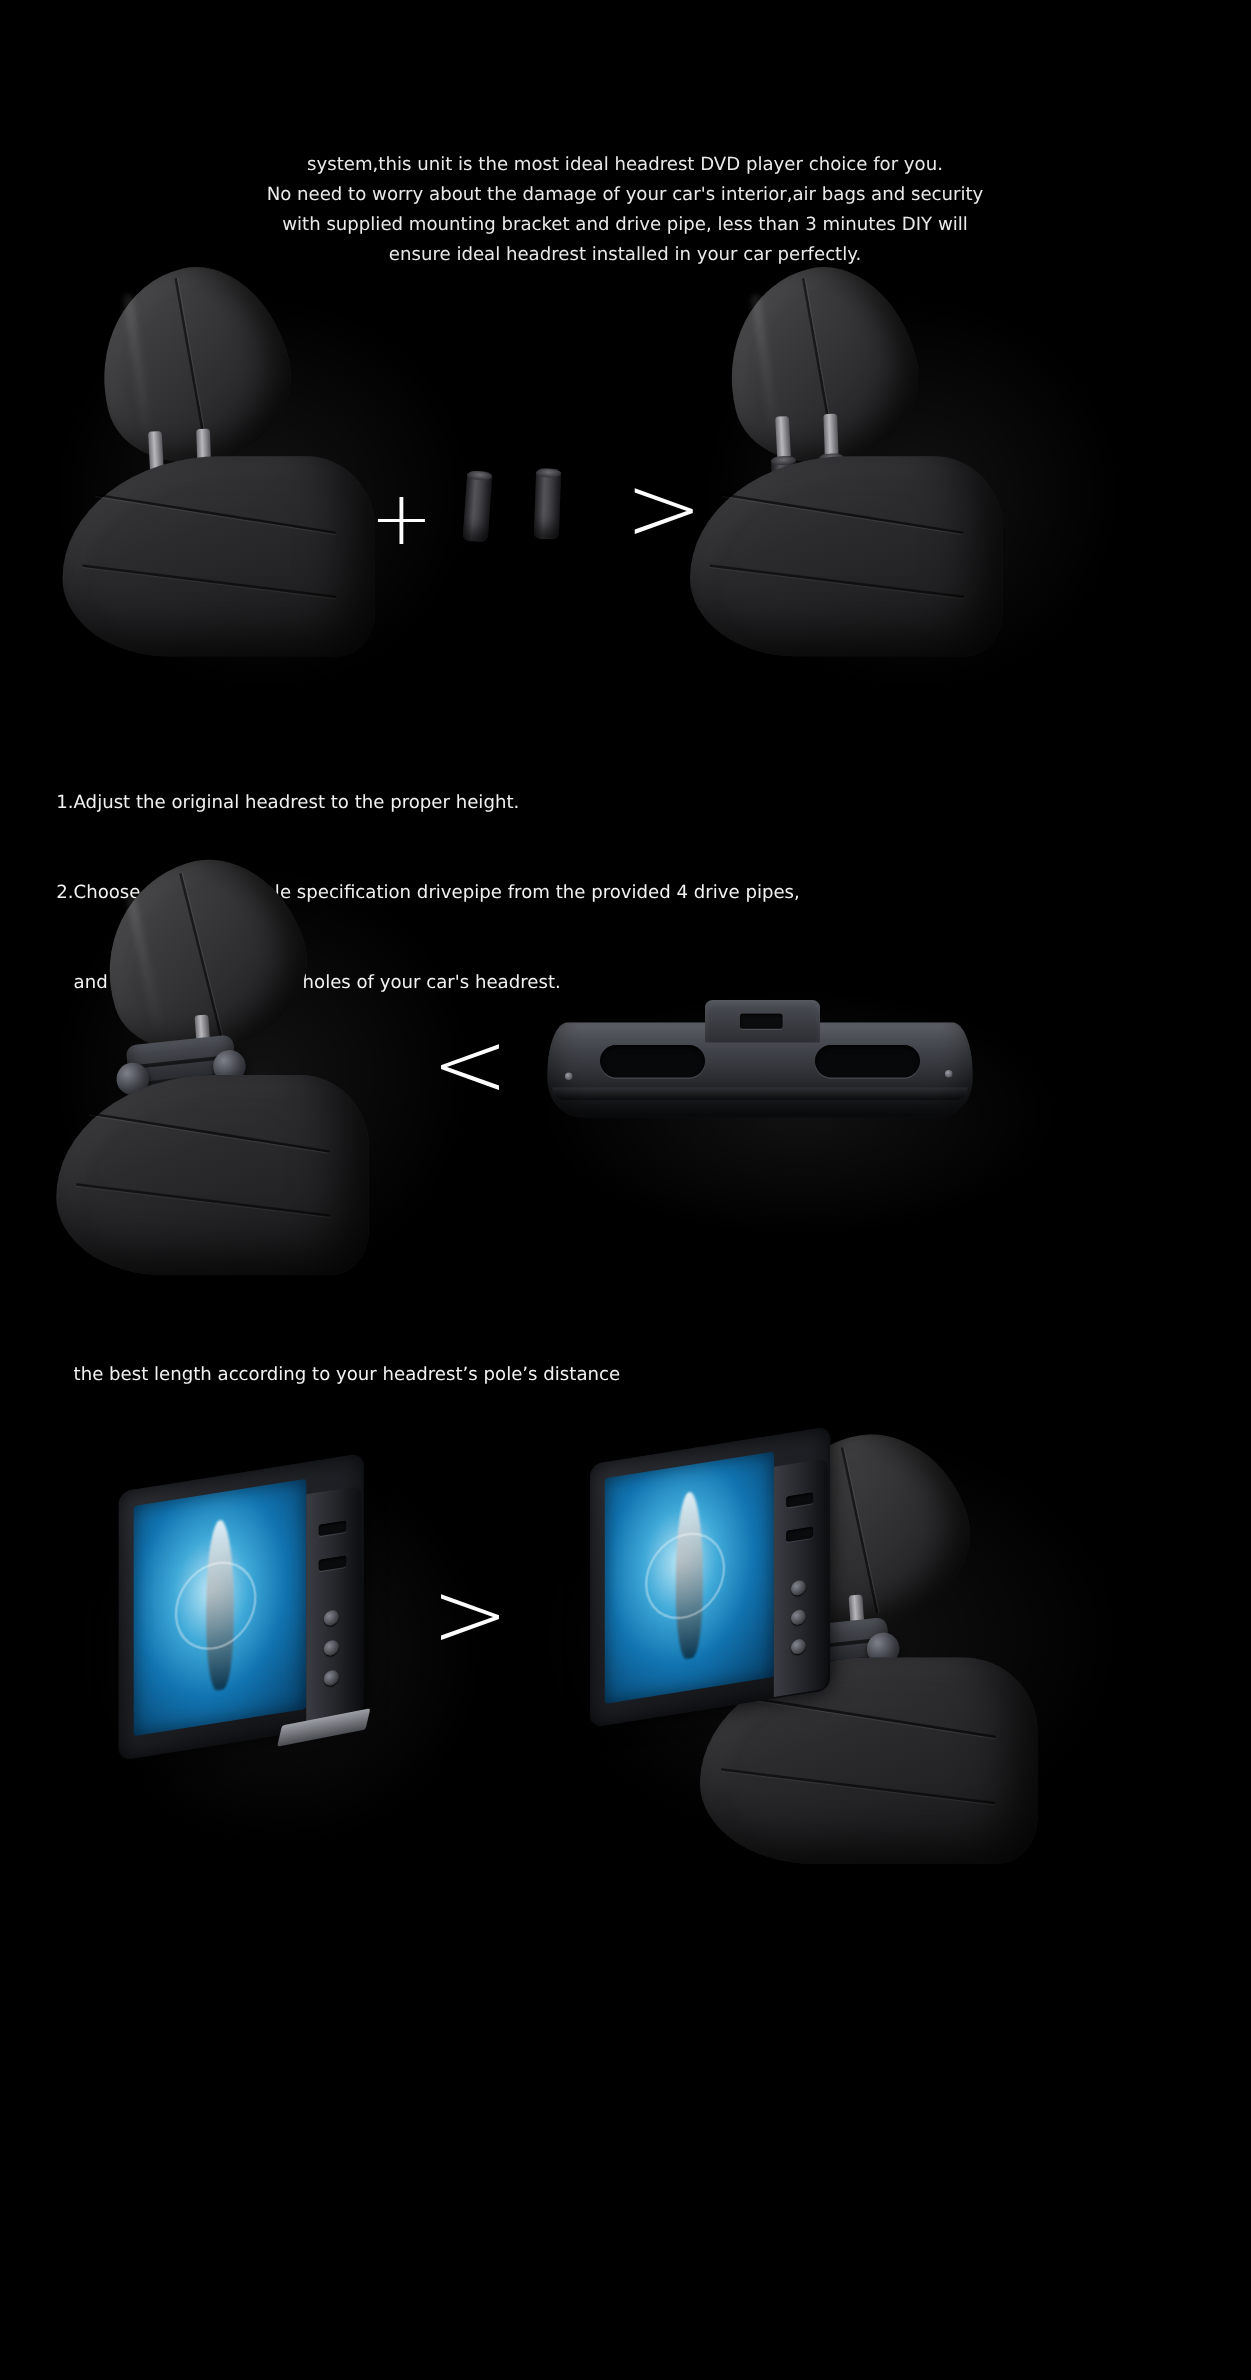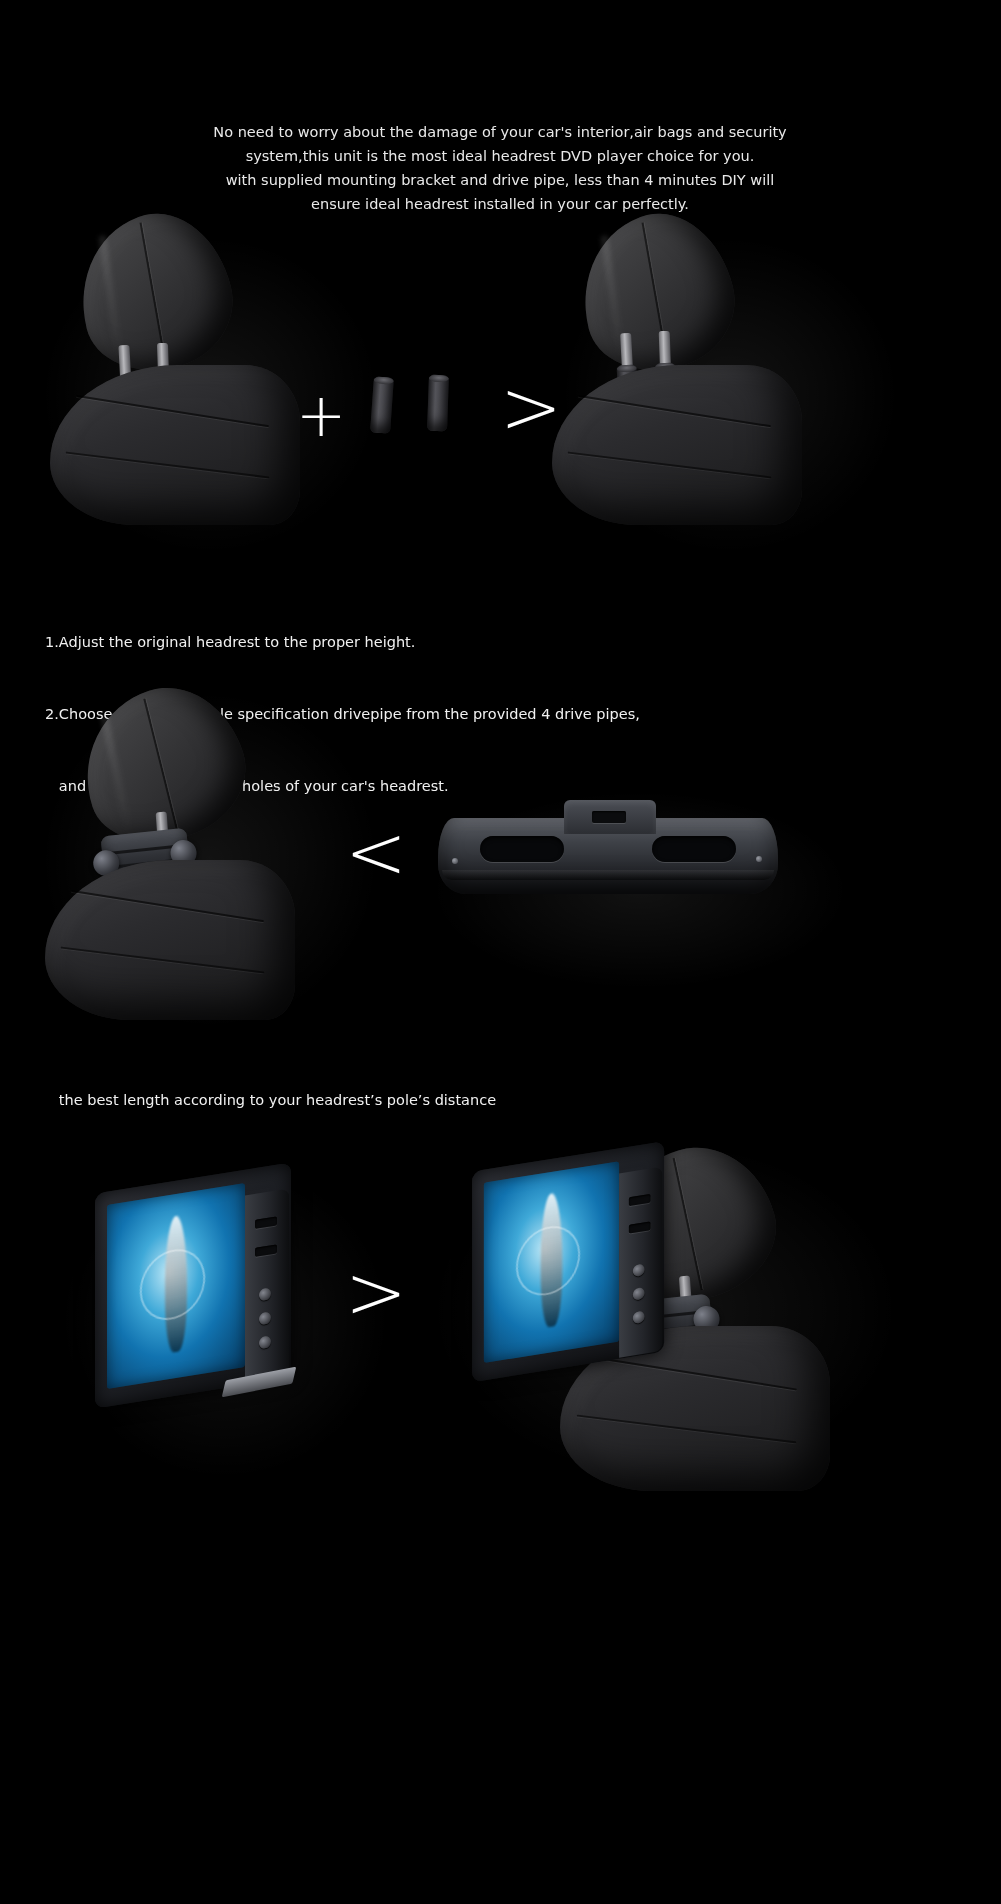--- a/index.html
+++ b/index.html
@@ -337,23 +337,23 @@
     pointer-events: none;
   }
 </style>
 </head>
 <body>
 
 <div class="page">
 
 
   <div class="intro">
+    <div>system,this unit is the most ideal headrest DVD player choice for you.</div>
     <div>No need to worry about the damage of your car's interior,air bags and security</div>
-    <div>system,this unit is the most ideal headrest DVD player choice for you.</div>
-    <div>with supplied mounting bracket and drive pipe, less than 4 minutes DIY will</div>
+    <div>with supplied mounting bracket and drive pipe, less than 3 minutes DIY will</div>
     <div>ensure ideal headrest installed in your car perfectly.</div>
   </div>
 
   <div class="stage" style="top:215px;height:320px;">
 
     <div class="glow" style="left:40px;top:20px;width:340px;height:320px;"></div>
     <div class="glow" style="left:560px;top:20px;width:340px;height:320px;"></div>
 
     <div class="headrest" style="left:50px;top:0;">
       <div class="hr-pillow seam"></div>

